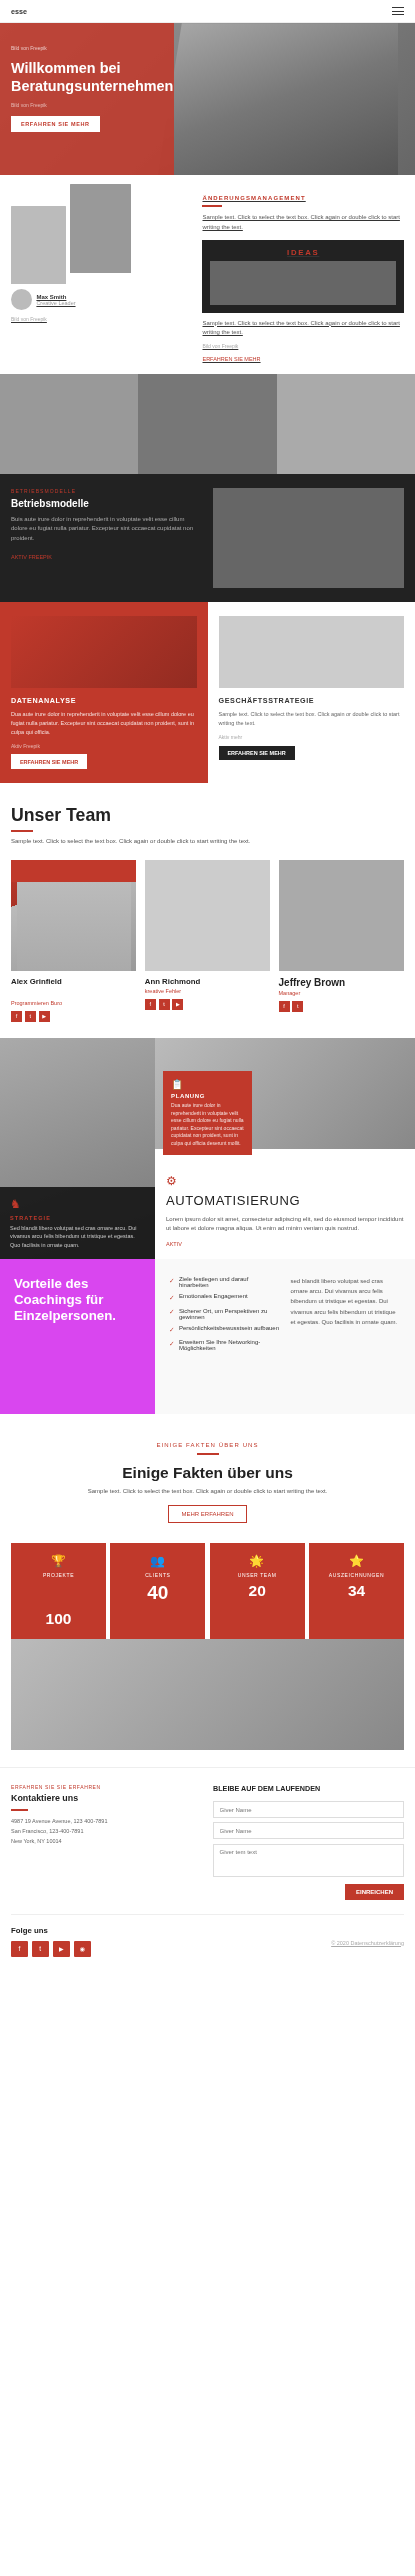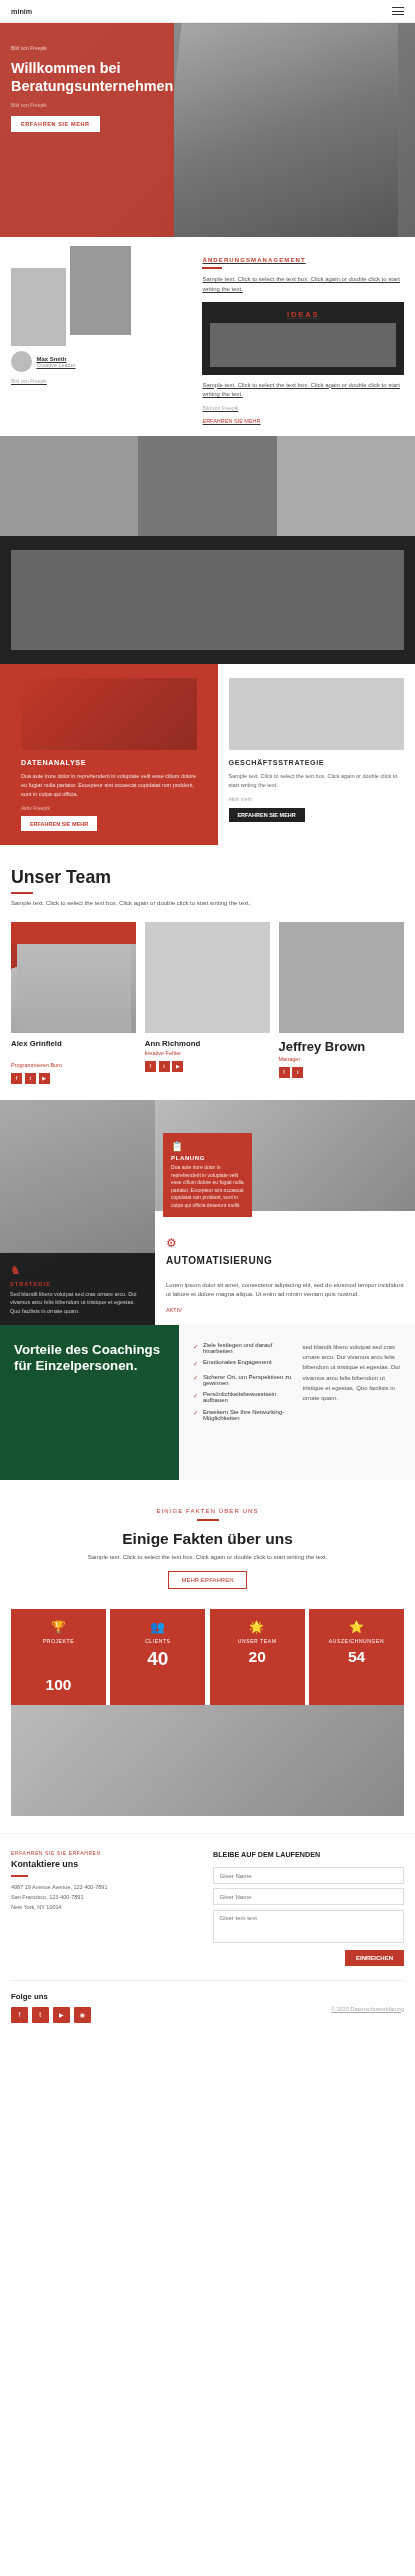--- a/index.html
+++ b/index.html
@@ -12,29 +12,29 @@
       position: sticky; top: 0; z-index: 100;
     }
 
     
     footer { background: #fff; border-top: 0.6px solid #eee; padding: 16.6px 11px; }
   </style>
 </head>
 <body>
 
 <nav>
-  <span style="font-size:7.2px; font-weight:bold;">minim</span>
+  <span style="font-size:7.2px; font-weight:bold;">esse</span>
   <div style="display:flex;flex-direction:column;gap:2.2px;cursor:pointer;">
     <span style="width:12px;height:1.1px;background:#333;display:block;"></span>
     <span style="width:12px;height:1.1px;background:#333;display:block;"></span>
     <span style="width:12px;height:1.1px;background:#333;display:block;"></span>
   </div>
 </nav>
 
-<section style="position:relative; width:100%; height:214px; overflow:hidden;">
+<section style="position:relative; width:100%; height:152px; overflow:hidden;">
 
   <div style="position:absolute;right:0;top:0;width:100%;height:100%;background:linear-gradient(135deg,#999 0%,#666 100%);"></div>
 
   <div style="position:absolute;right:16.6px;top:0;width:58%;height:100%;background:linear-gradient(160deg,#aaa 0%,#777 50%,#555 100%);clip-path:polygon(10% 0%,100% 0%,100% 100%,0% 100%);"></div>
 
   <div style="position:absolute;left:0;top:0;width:42%;height:100%;background:rgba(192,57,43,0.88);"></div>
 
   <div style="position:absolute;left:11px;top:22px;width:150px;">
     <div style="font-size:5px;color:rgba(255,255,255,0.7);margin-bottom:7.8px;">Bild von Freepik</div>
     <h1 style="font-size:14.4px;font-weight:bold;color:#fff;line-height:1.25;margin-bottom:6.6px;">Willkommen bei Beratungsunternehmen</h1>
@@ -80,28 +80,34 @@
 <section style="position:relative;">
 
   <div style="display:flex;width:100%;height:100px;">
     <div style="flex:1;background:#999;"></div>
     <div style="flex:1;background:#777;"></div>
     <div style="flex:1;background:#aaa;"></div>
   </div>
 
   <div style="background:#222;color:#fff;padding:14px 11px;display:flex;gap:11px;align-items:flex-start;">
     <div style="flex:1;">
+      <div style="font-size:5px;color:#c0392b;text-transform:uppercase;letter-spacing:1.1px;margin-bottom:4.4px;">BETRIEBSMODELLE</div>
+      <h2 style="font-size:10px;font-weight:bold;margin-bottom:5.5px;">Betriebsmodelle</h2>
+      <p style="font-size:6px;color:#aaa;line-height:1.6;margin-bottom:7.8px;">Buis aute irure dolor in reprehenderit in voluptate velit esse cillum dolore eu fugiat nulla pariatur. Excepteur sint occaecat cupidatat non proident.</p>
+      <span style="font-size:5.5px;color:#c0392b;text-transform:uppercase;cursor:pointer;">Aktiv Freepik</span>
+    </div>
+    <div style="flex:1;">
       <div style="width:100%;height:100px;background:#666;"></div>
     </div>
   </div>
 </section>
 
 <section style="display:flex;">
 
-  <div style="flex:1;background:#c0392b;color:#fff;padding:14px 21px;position:relative;">
+  <div style="flex:1;background:#c0392b;color:#fff;padding:14px 11px;position:relative;">
     <div style="width:100%;height:72px;background:#a93226;margin-bottom:7.8px;position:relative;overflow:hidden;">
       <div style="width:100%;height:100%;background:linear-gradient(135deg,#c0392b 0%,#922b21 100%);"></div>
     </div>
     <h3 style="font-size:7.2px;font-weight:bold;margin-bottom:5.5px;text-transform:uppercase;letter-spacing:0.6px;">DATENANALYSE</h3>
     <p style="font-size:5.5px;line-height:1.6;margin-bottom:6.6px;color:rgba(255,255,255,0.85);">Dua aute irure dolor in reprehenderit in voluptate velit esse cillum dolore eu fugiat nulla pariatur. Excepteur sint occaecat cupidatat non proident, sunt in culpa qui officia.</p>
     <span style="font-size:5px;color:rgba(255,255,255,0.6);display:block;margin-bottom:5.5px;">Aktiv Freepik</span>
     <button style="background:#fff;color:#c0392b;border:none;padding:4.4px 8.9px;font-size:5.5px;cursor:pointer;text-transform:uppercase;font-weight:bold;">erfahren sie mehr</button>
   </div>
 
   <div style="flex:1;background:#fff;padding:14px 11px;position:relative;">
@@ -139,21 +145,21 @@
       <div style="font-size:5.5px;color:#c0392b;margin-bottom:4.4px;">kreative Fehler</div>
       <div style="display:flex;gap:2.8px;">
         <div style="width:11px;height:11px;background:#c0392b;color:#fff;display:flex;align-items:center;justify-content:center;font-size:5.5px;cursor:pointer;">f</div>
         <div style="width:11px;height:11px;background:#c0392b;color:#fff;display:flex;align-items:center;justify-content:center;font-size:5.5px;cursor:pointer;">t</div>
         <div style="width:11px;height:11px;background:#c0392b;color:#fff;display:flex;align-items:center;justify-content:center;font-size:5px;cursor:pointer;">▶</div>
       </div>
     </div>
 
     <div style="flex:1;">
       <div style="width:100%;height:111px;background:#aaa;margin-bottom:6.6px;"></div>
-      <div style="font-size:13px;font-weight:bold;margin-bottom:2px;color:#222;">Jeffrey Brown</div>
+      <div style="font-size:10px;font-weight:bold;margin-bottom:2px;color:#222;">Jeffrey Brown</div>
       <div style="font-size:5.5px;color:#c0392b;margin-bottom:4.4px;">Manager</div>
       <div style="display:flex;gap:2.8px;">
         <div style="width:11px;height:11px;background:#c0392b;color:#fff;display:flex;align-items:center;justify-content:center;font-size:5.5px;cursor:pointer;">f</div>
         <div style="width:11px;height:11px;background:#c0392b;color:#fff;display:flex;align-items:center;justify-content:center;font-size:5.5px;cursor:pointer;">t</div>
       </div>
     </div>
   </div>
 </section>
 
 <section style="display:flex;gap:0;min-height:166px;">
@@ -175,30 +181,30 @@
 
       <div style="position:absolute;bottom:-5.5px;left:8.3px;background:#c0392b;color:#fff;padding:7.8px;width:89px;z-index:2;">
         <div style="font-size:10px;margin-bottom:3.3px;">📋</div>
         <div style="font-size:6px;font-weight:bold;text-transform:uppercase;letter-spacing:0.6px;margin-bottom:3.3px;">PLANUNG</div>
         <p style="font-size:5px;line-height:1.5;color:rgba(255,255,255,0.85);">Dua aute irure dolor in reprehenderit in voluptate velit esse cillum dolore eu fugiat nulla pariatur. Excepteur sint occaecat cupidatat non proident, sunt in culpa qui officia deserunt mollit.</p>
       </div>
     </div>
 
     <div style="flex:1;background:#fff;padding:14px 11px 11px;margin-top:11px;">
       <div style="font-size:12px;color:#c0392b;margin-bottom:4.4px;">⚙</div>
-      <h3 style="font-size:10px;font-weight:bold;margin-bottom:15px;text-transform:uppercase;letter-spacing:0.6px;color:#222;">AUTOMATISIERUNG</h3>
+      <h3 style="font-size:13px;font-weight:normal;margin-bottom:7px;text-transform:uppercase;letter-spacing:0.6px;color:#222;">AUTOMATISIERUNG</h3>
       <p style="font-size:6px;color:#555;line-height:1.6;margin-bottom:4.4px;">Lorem ipsum dolor sit amet, consectetur adipiscing elit, sed do eiusmod tempor incididunt ut labore et dolore magna aliqua. Ut enim ad minim veniam quis nostrud.</p>
       <span style="font-size:5.5px;color:#c0392b;cursor:pointer;text-transform:uppercase;">Aktiv</span>
     </div>
   </div>
 </section>
 
 <section style="display:flex;min-height:155px;">
 
-  <div style="background:#14532d;color:#fff;width:179px;padding:16.6px 14px;flex-shrink:0;">
+  <div style="background:#d946ef;color:#fff;width:155px;padding:16.6px 14px;flex-shrink:0;">
     <h2 style="font-size:13.3px;font-weight:bold;line-height:1.2;">Vorteile des Coachings für Einzelpersonen.</h2>
   </div>
 
   <div style="flex:1;background:#f9f9f9;padding:16.6px 14px;display:flex;gap:11px;">
     <div style="flex:1;">
       <div style="display:flex;align-items:flex-start;gap:4.4px;margin-bottom:5.5px;font-size:6px;color:#333;">
         <span style="color:#c0392b;font-size:6.6px;flex-shrink:0;margin-top:0.6px;">✓</span>
         <span>Ziele festlegen und darauf hinarbeiten</span>
       </div>
       <div style="display:flex;align-items:flex-start;gap:4.4px;margin-bottom:5.5px;font-size:6px;color:#333;">
@@ -250,21 +256,21 @@
 
     <div style="flex:1;background:#c0392b;color:#fff;padding:11px 5.5px;text-align:center;">
       <div style="font-size:12px;margin-bottom:4.4px;">🌟</div>
       <div style="font-size:5px;text-transform:uppercase;letter-spacing:0.6px;margin-bottom:3.3px;">UNSER TEAM</div>
       <div style="font-size:15.5px;font-weight:bold;">20</div>
     </div>
 
     <div style="flex:1;background:#c0392b;color:#fff;padding:11px 5.5px;text-align:center;">
       <div style="font-size:12px;margin-bottom:4.4px;">⭐</div>
       <div style="font-size:5px;text-transform:uppercase;letter-spacing:0.6px;margin-bottom:3.3px;">AUSZEICHNUNGEN</div>
-      <div style="font-size:15.5px;font-weight:bold;">54</div>
+      <div style="font-size:15.5px;font-weight:bold;">34</div>
     </div>
   </div>
   
   <div style="width:100%;height:111px;background:linear-gradient(135deg,#bbb 0%,#888 100%);margin-top:0;"></div>
 </section>
 
 <footer style="background:#fff;border-top:0.6px solid #eee;padding:16.6px 11px 0;">
   <div style="display:flex;gap:11px;margin-bottom:14px;align-items:flex-start;">
 
     <div style="flex:1;">

